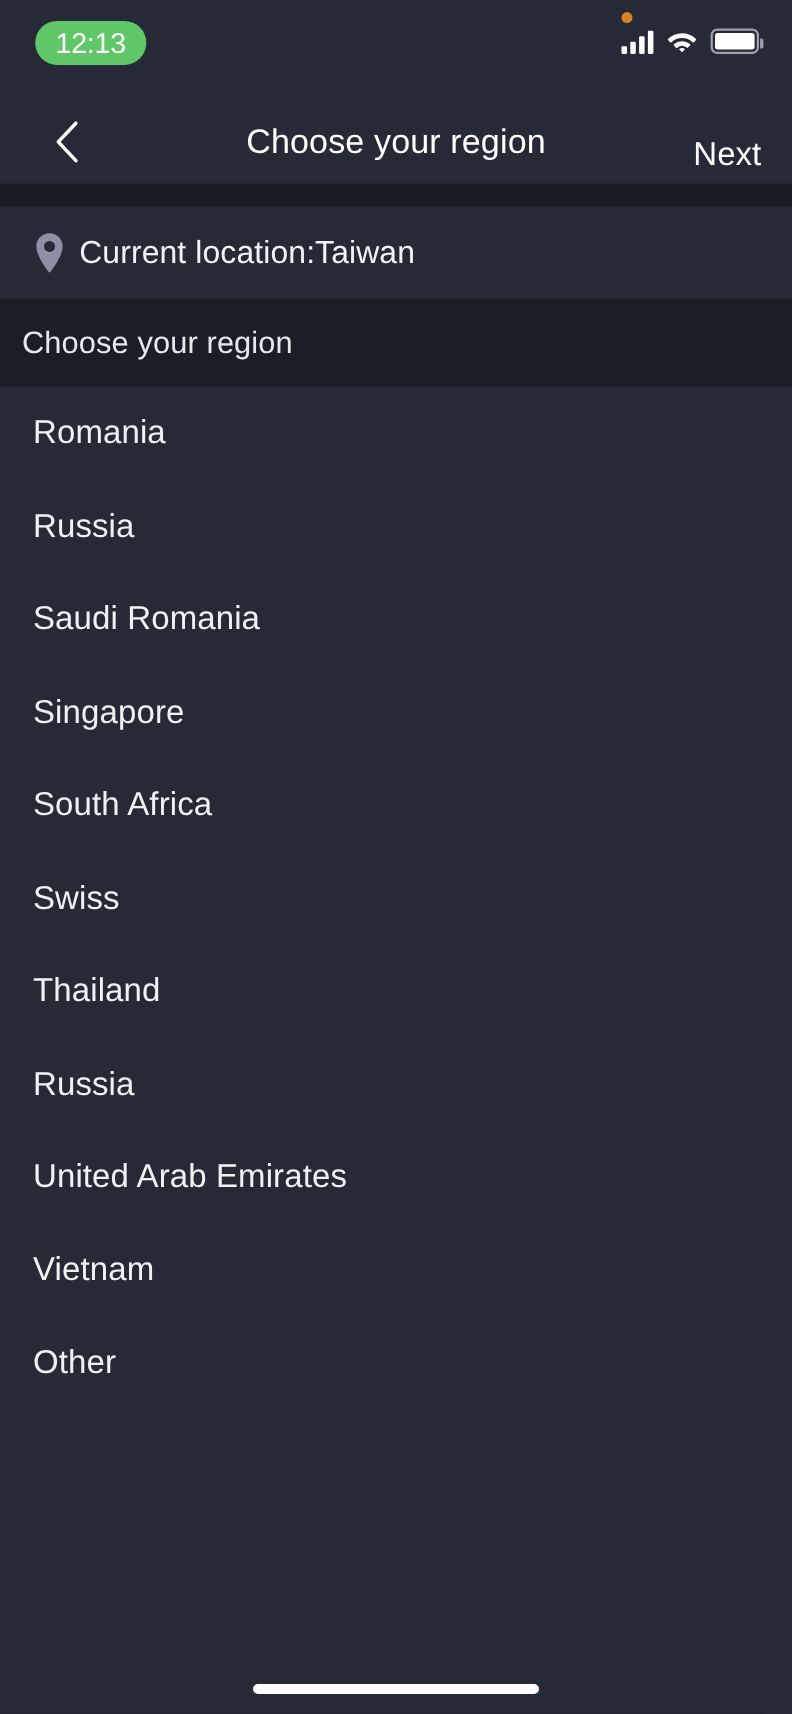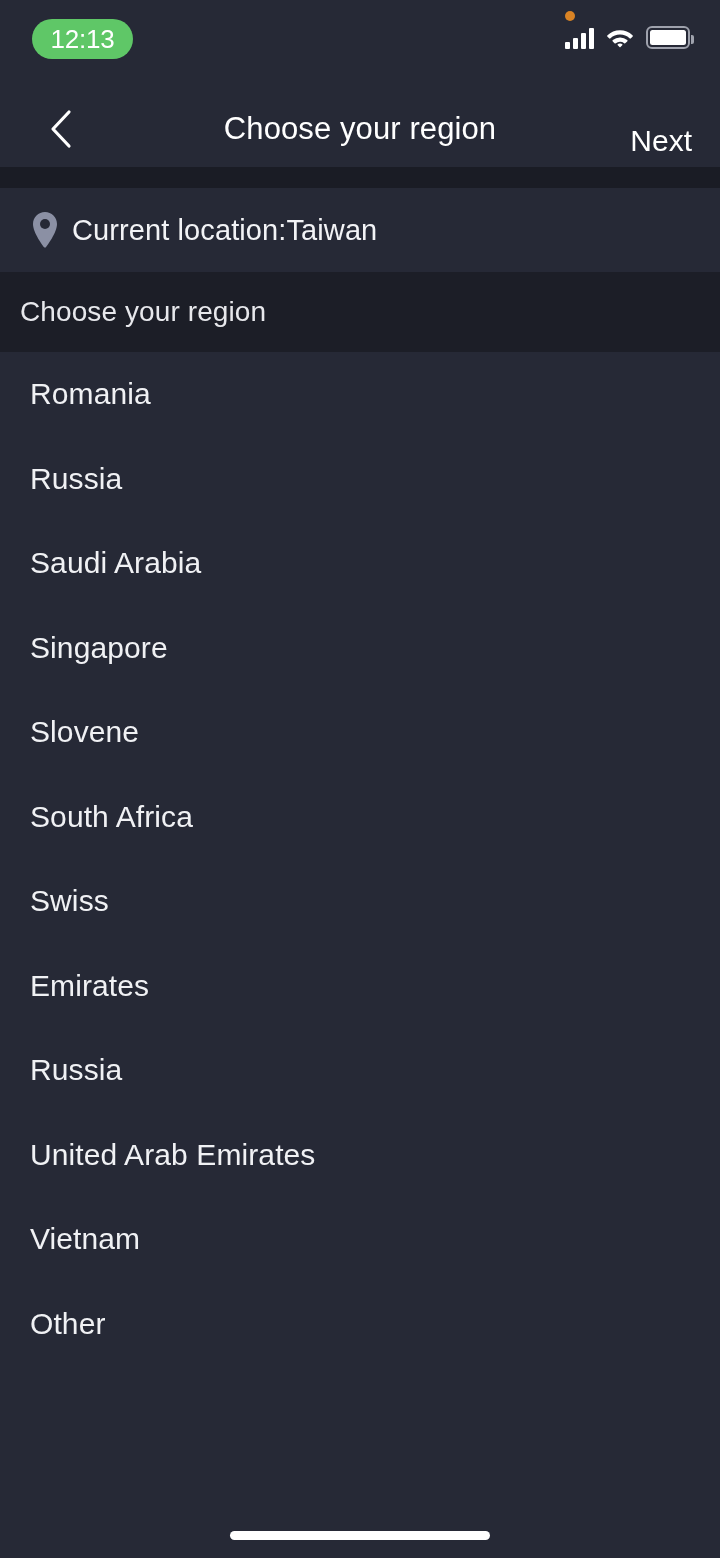--- a/index.html
+++ b/index.html
@@ -226,36 +226,33 @@
   </div>
 
   <div class="region-list">
       <div class="region-item">
         <span class="name">Romania</span>
       </div>
       <div class="region-item">
         <span class="name">Russia</span>
       </div>
       <div class="region-item">
-        <span class="name">Saudi Arabia</span>
+        <span class="name">Saudi Romania</span>
       </div>
       <div class="region-item">
         <span class="name">Singapore</span>
       </div>
       <div class="region-item">
-        <span class="name">Slovene</span>
-      </div>
-      <div class="region-item">
         <span class="name">South Africa</span>
       </div>
       <div class="region-item">
         <span class="name">Swiss</span>
       </div>
       <div class="region-item">
-        <span class="name">Emirates</span>
+        <span class="name">Thailand</span>
       </div>
       <div class="region-item">
         <span class="name">Russia</span>
       </div>
       <div class="region-item">
         <span class="name">United Arab Emirates</span>
       </div>
       <div class="region-item">
         <span class="name">Vietnam</span>
       </div>

